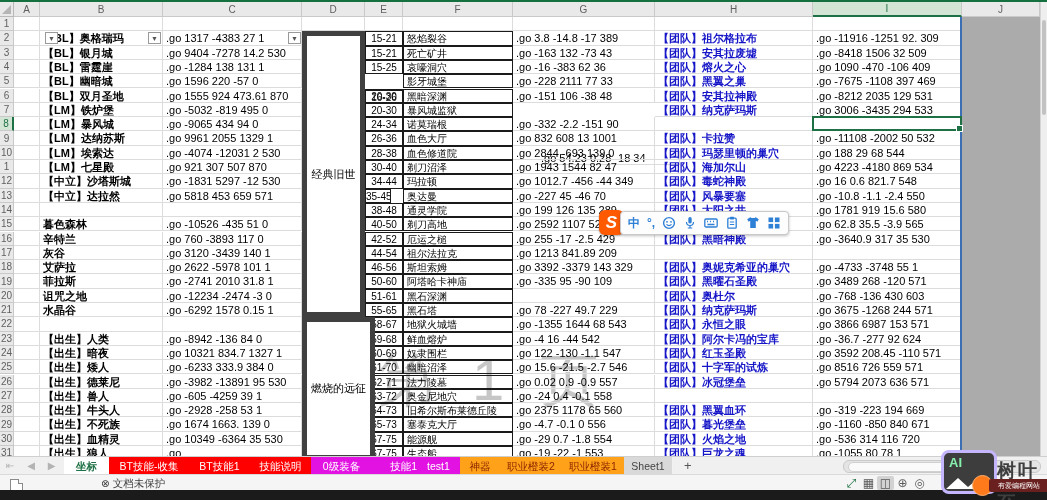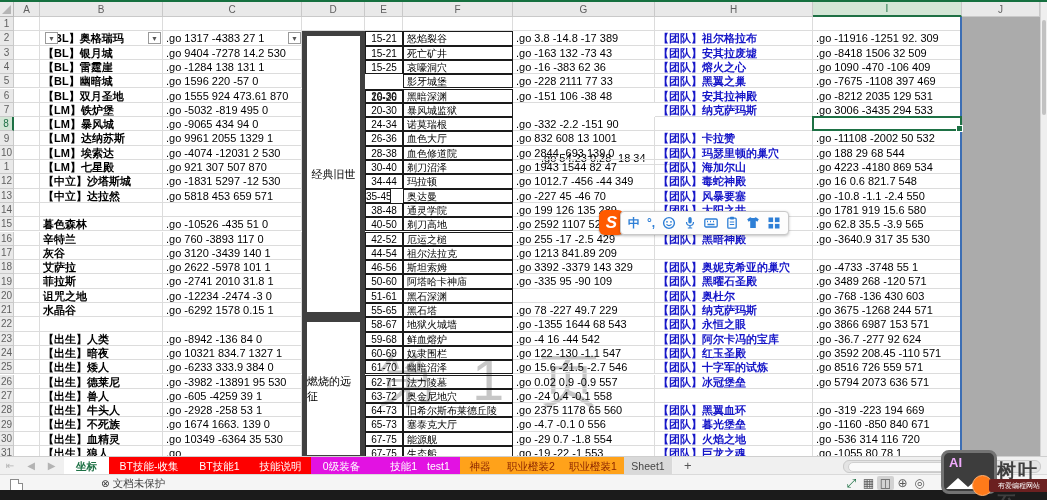--- a/index.html
+++ b/index.html
@@ -58,22 +58,22 @@
   .statusbar{background:#f5f5f5;border-top:1px solid #dadada;z-index:4;font-size:10.5px;color:#3c3c3c;}
   .docicon{position:absolute;left:10px;top:4px;width:11px;height:11px;border:1px solid #8a8a8a;background:#fff;}
   .docicon:after{content:"";position:absolute;right:-1px;top:-1px;width:4px;height:4px;background:#f5f5f5;border-left:1px solid #8a8a8a;border-bottom:1px solid #8a8a8a;}
   .protect{position:absolute;left:101px;top:2px;}
   .viewicons{position:absolute;top:1px;color:#5a5a5a;font-size:12px;}
   .viewicons span{display:inline-block;width:17px;text-align:center;border-radius:2px;}
   .viewicons .on{background:#d2d2d2;}
   .blackstrip{background:#1b1b1b;z-index:5;}
   
   .aiover{z-index:7;}
-  .aibox{position:absolute;left:0;top:0;width:50px;height:38px;background:#3d3d3d;border:3px solid #737373;
-        border-radius:8px;color:#f0abfc;}
+  .aibox{position:absolute;left:0;top:0;width:50px;height:38px;background:#3d3d3d;border:3px solid #c4b5fd;
+        border-radius:8px;color:#86efac;}
   .aibox .ai{position:absolute;left:5px;top:2px;font-size:13px;font-weight:bold;}
   .brand{position:absolute;left:56px;top:8px;font-size:19px;font-weight:bold;color:#3f3f3f;letter-spacing:2px;}
   .ocircle{position:absolute;left:31px;top:25px;width:19px;height:19px;border-radius:50%;
         background:#ff7a1a;border:1px solid #ffb070;}
   .badge{position:absolute;left:48px;top:29px;width:60px;height:13px;background:#6b2020;border-radius:2px;
         color:#fff;font-size:7px;line-height:13px;text-align:center;overflow:hidden;}
 </style>
 </head>
 <body>
 
@@ -368,21 +368,21 @@
       <div class="abs cell" style="left: 813px; top: 431.7px; width: 149px; height: 14.3px;">.go -536 314 116 720</div>
       <div class="abs cell" style="left: 14px; top: 446px; width: 26px; height: 14.3px;"></div>
       <div class="abs cell bold" style="left: 40px; top: 446px; width: 123px; height: 14.3px;">【出生】狼人</div>
       <div class="abs cell" style="left: 163px; top: 446px; width: 139px; height: 14.3px;">.go</div>
       <div class="abs cell sm ctr blk" style="left: 365px; top: 446px; width: 38px; height: 14.3px;">67-75</div>
       <div class="abs cell sm blk" style="left: 403px; top: 446px; width: 110px; height: 14.3px;">生态船</div>
       <div class="abs cell" style="left: 513px; top: 446px; width: 142px; height: 14.3px;">.go -19 -22 -1 553</div>
       <div class="abs cell blue" style="left: 655px; top: 446px; width: 158px; height: 14.3px;">【团队】巨龙之魂</div>
       <div class="abs cell" style="left: 813px; top: 446px; width: 149px; height: 14.3px;">.go -1055 80 78 1</div>
       <div class="abs groupbox" style="left: 302px; top: 31.3px; width: 63px; height: 286px; z-index: 1;">经典旧世</div>
-      <div class="abs groupbox" style="left: 302px; top: 317.3px; width: 63px; height: 143px; z-index: 1; font-family: Liberation Serif, serif;">燃烧的远征</div>
+      <div class="abs groupbox" style="left: 302px; top: 317.3px; width: 73px; height: 143px; z-index: 1; font-family: Liberation Serif, serif;">燃烧的远征</div>
       <div class="abs filterbtn" style="left: 45px; top: 32.3px;">▼</div>
       <div class="abs filterbtn" style="left: 148px; top: 32.3px;">▼</div>
       <div class="abs filterbtn" style="left: 288px; top: 32.3px;">▼</div>
       <div class="abs selbox" style="left: 812px; top: 116.1px; width: 150px; height: 15.3px;">
         <div class="fillhandle"></div>
       </div>
       <div class="abs grayzone" style="left: 962px; top: 17px; width: 78px; height: 439px;"></div>
       <div class="abs blueline" style="left: 960px; top: 17px; width: 2px; height: 439px;"></div>
       <div class="abs vscroll" style="left: 1040px; top: 2px; width: 7px; height: 454px;">
         <div class="vthumb" style="top: 18px; height: 95px;"></div>

